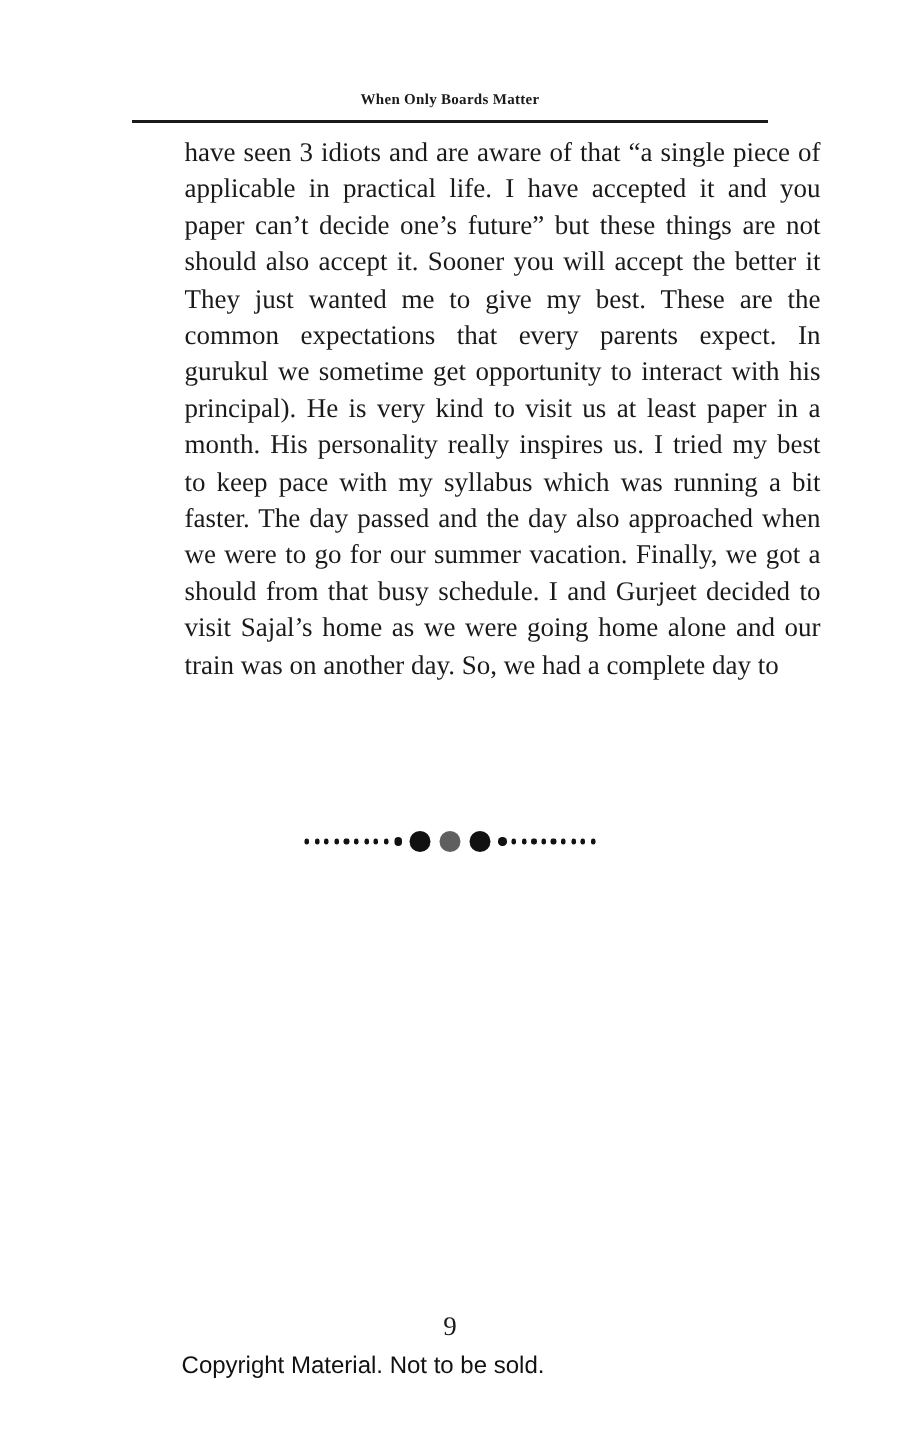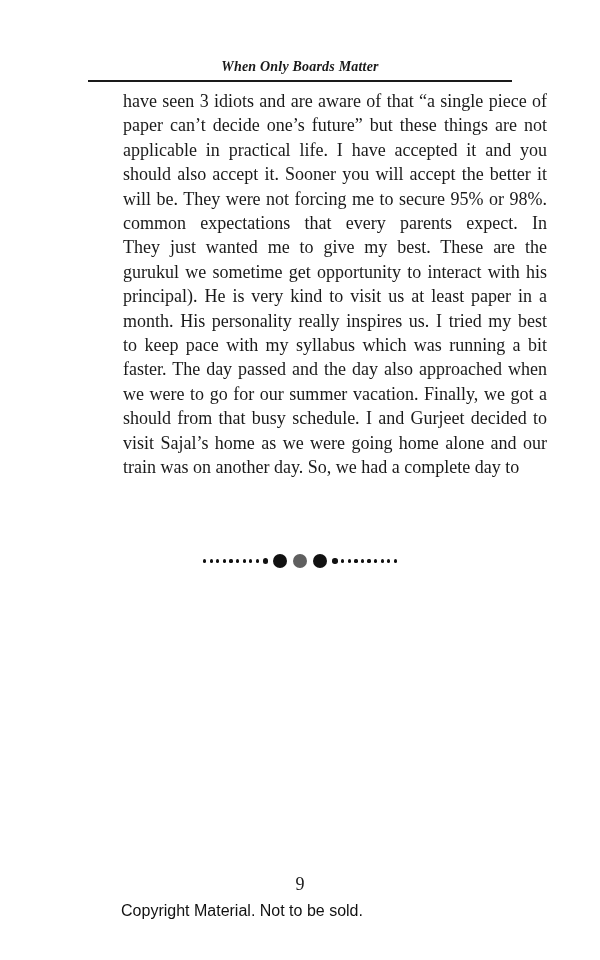--- a/index.html
+++ b/index.html
@@ -15,23 +15,22 @@
     overflow: hidden;
   }
   .running-header {
     position: absolute;
     top: 57px;
     left: 88px;
     width: 424px;
     text-align: center;
   }
   .running-header-title {
-    font-size: 14px;
+    font-size: 10px;
     line-height: 19px;
-    font-style: italic;
     font-weight: 700;
     letter-spacing: 0.2px;
   }
   .header-rule {
     margin-top: 4px;
     border-top: 2px solid #1a1a1a;
     height: 0;
   }
   .paragraph {
     position: absolute;
@@ -96,26 +95,25 @@
 <div class="page">
 
   <div class="running-header">
     <div class="running-header-title">When Only Boards Matter</div>
     <div class="header-rule"></div>
   </div>
 
   <div class="paragraph">
 
   <div class="line">have seen 3 idiots and are aware of that “a single piece of</div>
+      <div class="line">applicable in practical life. I have accepted it and you</div>
       <div class="line">paper can’t decide one’s future” but these things are not</div>
-      <div class="line">applicable in practical life. I have accepted it and you</div>
       <div class="line">should also accept it. Sooner you will accept the better it</div>
-      <div class="line">will be. They were not forcing me to secure 95% or 98%.</div>
+      <div class="line">They just wanted me to give my best. These are the</div>
       <div class="line">common expectations that every parents expect. In</div>
-      <div class="line">They just wanted me to give my best. These are the</div>
       <div class="line">gurukul we sometime get opportunity to interact with his</div>
       <div class="line">principal). He is very kind to visit us at least paper in a</div>
       <div class="line">month. His personality really inspires us. I tried my best</div>
       <div class="line">to keep pace with my syllabus which was running a bit</div>
       <div class="line">faster. The day passed and the day also approached when</div>
       <div class="line">we were to go for our summer vacation. Finally, we got a</div>
       <div class="line">should from that busy schedule. I and Gurjeet decided to</div>
       <div class="line">visit Sajal’s home as we were going home alone and our</div>
       <div class="line">train was on another day. So, we had a complete day to</div>
     </div>

